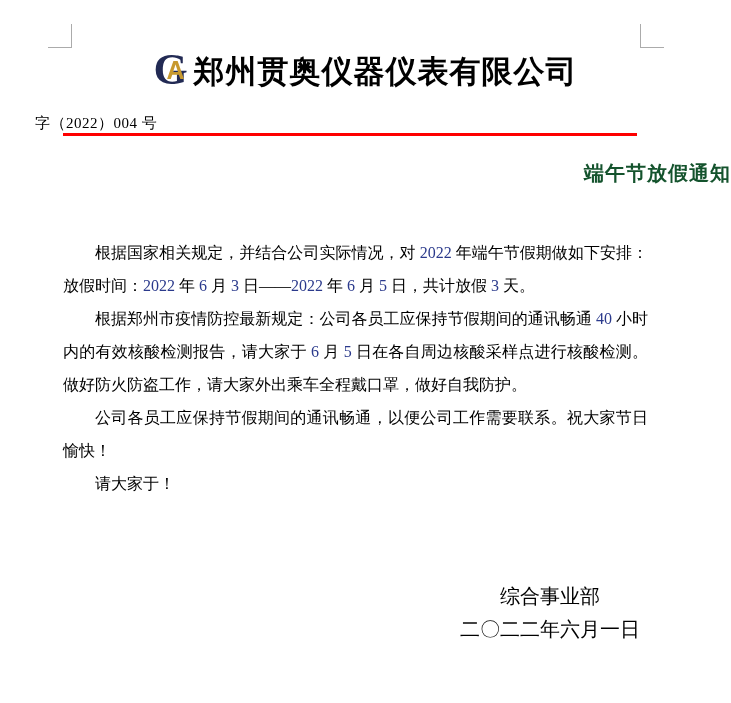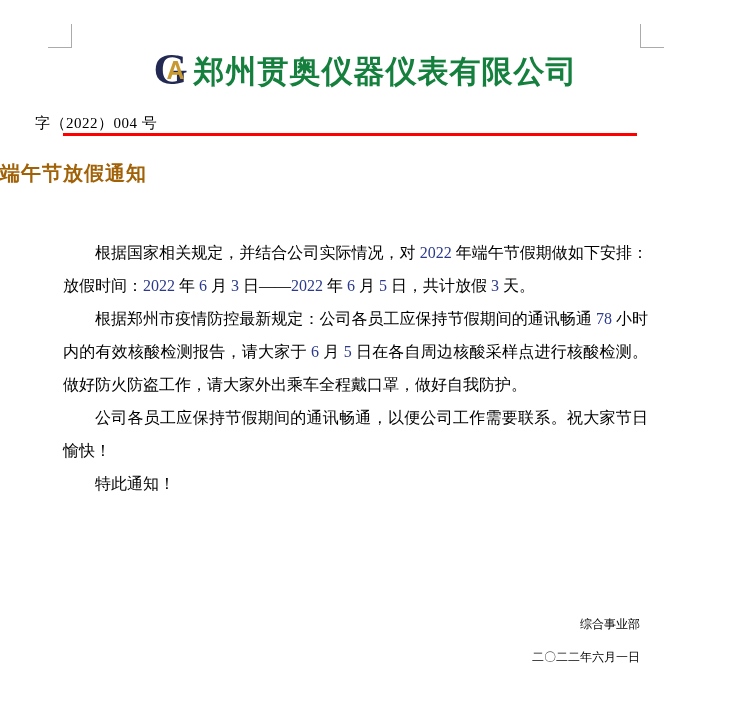--- a/index.html
+++ b/index.html
@@ -49,21 +49,21 @@
     font-size: 25px;
     line-height: 25px;
     font-weight: 700;
     color: #c7992f;
     font-family: "Liberation Sans", "DejaVu Sans", sans-serif;
   }
   .company-name {
     font-size: 31px;
     font-weight: 700;
     letter-spacing: 1px;
-    color: #15803d;
+    color: #000000;
     line-height: 44px;
   }
 
   
   .docnum-row {
     margin-top: 21px;
     padding-left: 35px;
     font-size: 15px;
     letter-spacing: 0.5px;
     line-height: 17px;
@@ -73,25 +73,25 @@
     margin-top: 1px;
     margin-left: 63px;
     width: 574px;
     height: 3px;
     background: #fe0000;
   }
 
   
   .doc-title {
     margin-top: 24px;
-    text-align: left;
+    text-align: right;
     font-size: 20px;
     font-weight: 700;
     letter-spacing: 1px;
-    color: #a16207;
+    color: #14532d;
   }
 
   
   .body-text {
     margin-top: 49px;
     padding-left: 63px;
     padding-right: 83px;
     font-size: 16px;
     line-height: 33px;
     text-align: justify;
@@ -100,23 +100,23 @@
   .body-text p { text-indent: 2em; }
   .seg-num {
     color: #2b3a8c;
     font-family: Liberation Serif, serif;
   }
 
   
   .signature {
     position: absolute;
     right: 91px;
-    top: 608px;
-    text-align: right;
-    font-size: 12px;
+    top: 580px;
+    text-align: center;
+    font-size: 20px;
     line-height: 33px;
     color: #000000;
   }
 </style>
 </head>
 <body>
 
 <div class="page">
 
   <div class="crop crop-tl-v"></div>
@@ -132,23 +132,23 @@
     <span class="company-name">郑州贯奥仪器仪表有限公司</span>
   </div>
 
   <div class="docnum-row">字（2022）004 号</div>
   <div class="red-rule"></div>
 
   <div class="doc-title">端午节放假通知</div>
 
   <div class="body-text">
     <p><span class="seg-cn">根据国家相关规定，并结合公司实际情况，对 </span><span class="seg-num">2022</span><span class="seg-cn"> 年端午节假期做如下安排：放假时间：</span><span class="seg-num">2022</span><span class="seg-cn"> 年 </span><span class="seg-num">6</span><span class="seg-cn"> 月 </span><span class="seg-num">3</span><span class="seg-cn"> 日——</span><span class="seg-num">2022</span><span class="seg-cn"> 年 </span><span class="seg-num">6</span><span class="seg-cn"> 月 </span><span class="seg-num">5</span><span class="seg-cn"> 日，共计放假 </span><span class="seg-num">3</span><span class="seg-cn"> 天。</span></p>
-    <p><span class="seg-cn">根据郑州市疫情防控最新规定：公司各员工应保持节假期间的通讯畅通 </span><span class="seg-num">78</span><span class="seg-cn"> 小时内的有效核酸检测报告，请大家于 </span><span class="seg-num">6</span><span class="seg-cn"> 月 </span><span class="seg-num">5</span><span class="seg-cn"> 日在各自周边核酸采样点进行核酸检测。做好防火防盗工作，请大家外出乘车全程戴口罩，做好自我防护。</span></p>
+    <p><span class="seg-cn">根据郑州市疫情防控最新规定：公司各员工应保持节假期间的通讯畅通 </span><span class="seg-num">40</span><span class="seg-cn"> 小时内的有效核酸检测报告，请大家于 </span><span class="seg-num">6</span><span class="seg-cn"> 月 </span><span class="seg-num">5</span><span class="seg-cn"> 日在各自周边核酸采样点进行核酸检测。做好防火防盗工作，请大家外出乘车全程戴口罩，做好自我防护。</span></p>
     <p><span class="seg-cn">公司各员工应保持节假期间的通讯畅通，以便公司工作需要联系。祝大家节日愉快！</span></p>
-    <p><span class="seg-cn">特此通知！</span></p>
+    <p><span class="seg-cn">请大家于！</span></p>
   </div>
 
   <div class="signature">
     <div>综合事业部</div>
     <div>二〇二二年六月一日</div>
   </div>
 
 </div>
 
 </body></html>

